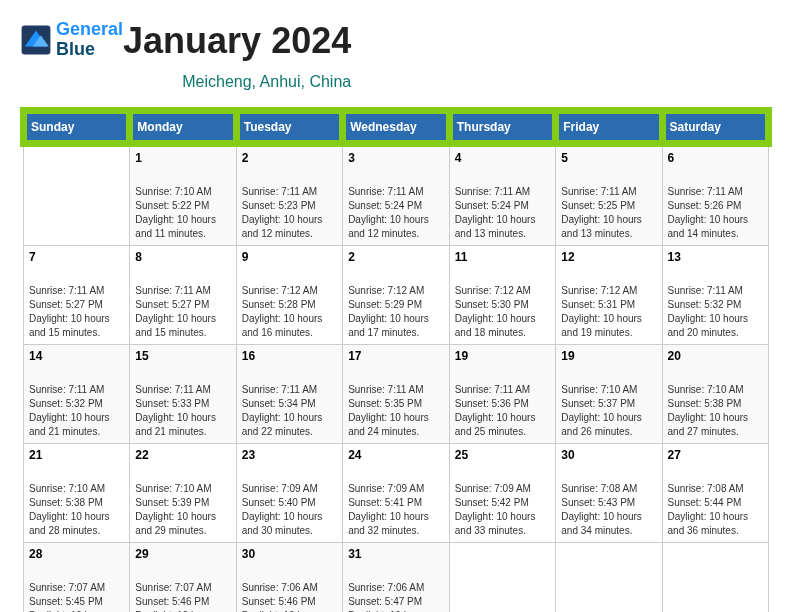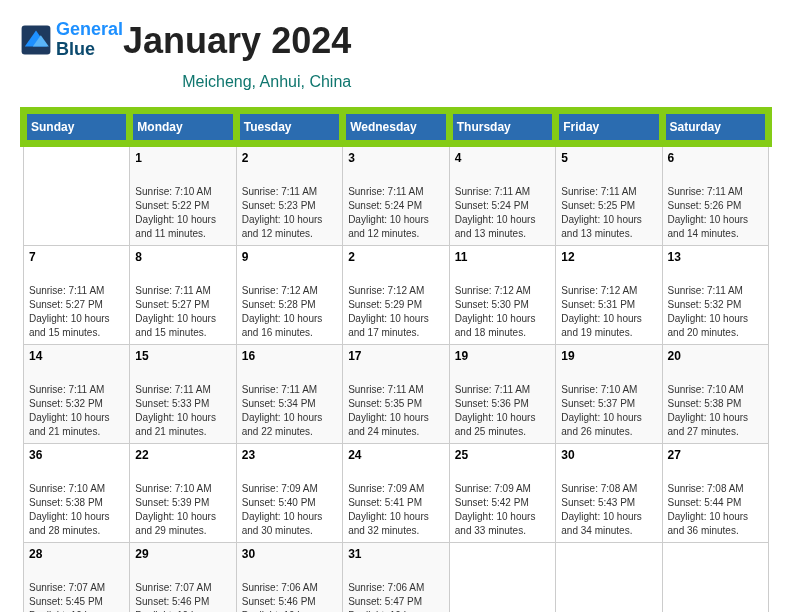--- a/index.html
+++ b/index.html
@@ -203,21 +203,21 @@
           <div class="day-number">19</div>
           <div class="day-info">Sunrise: 7:10 AM<br>Sunset: 5:37 PM<br>Daylight: 10 hours and 26 minutes.</div>
         </td>
         <td>
           <div class="day-number">20</div>
           <div class="day-info">Sunrise: 7:10 AM<br>Sunset: 5:38 PM<br>Daylight: 10 hours and 27 minutes.</div>
         </td>
       </tr>
       <tr>
         <td>
-          <div class="day-number">36</div>
+          <div class="day-number">21</div>
           <div class="day-info">Sunrise: 7:10 AM<br>Sunset: 5:38 PM<br>Daylight: 10 hours and 28 minutes.</div>
         </td>
         <td>
           <div class="day-number">22</div>
           <div class="day-info">Sunrise: 7:10 AM<br>Sunset: 5:39 PM<br>Daylight: 10 hours and 29 minutes.</div>
         </td>
         <td>
           <div class="day-number">23</div>
           <div class="day-info">Sunrise: 7:09 AM<br>Sunset: 5:40 PM<br>Daylight: 10 hours and 30 minutes.</div>
         </td>

